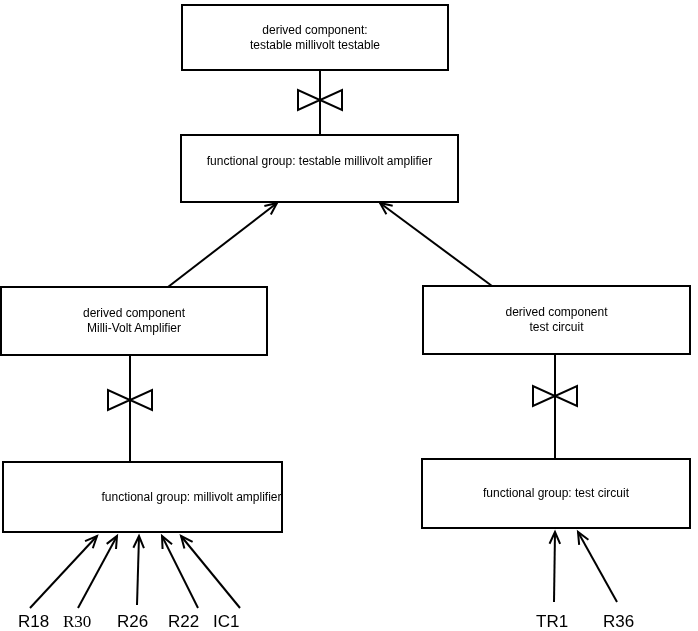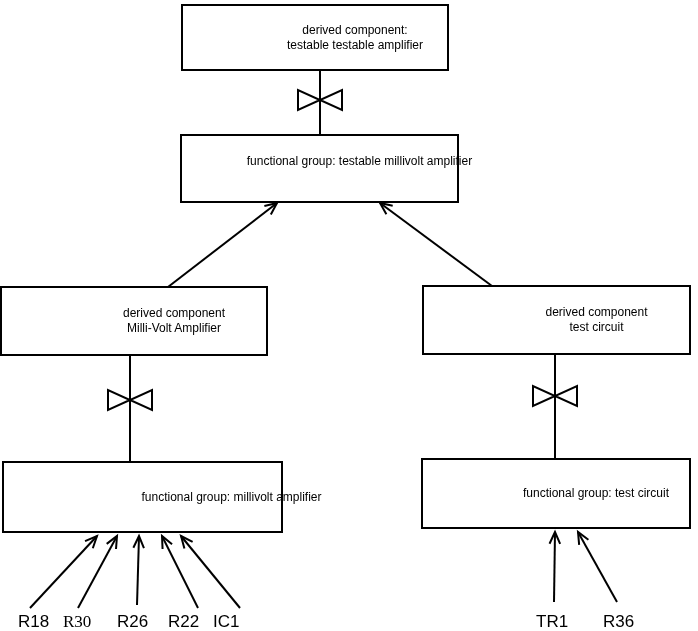--- a/index.html
+++ b/index.html
@@ -61,21 +61,20 @@
   }
   .box-label {
     position: absolute;
     text-align: center;
     font-family: "Liberation Sans", sans-serif;
     font-size: 12px;
     color: #000000;
     line-height: 15px;
     white-space: pre;
     pointer-events: none;
-    margin-left: 40px;
   }
   .leaf-label {
     position: absolute;
     font-family: "Liberation Sans", sans-serif;
     font-size: 17px;
     color: #000000;
     white-space: nowrap;
   }
 </style>
 </head>
@@ -111,21 +110,21 @@
       <line x1="617" y1="602" x2="578" y2="532" class="leaf-line"></line>
       <polyline points="588.4079148118441,539.7894357478187 578,532 579.1465464933607,544.9493409538309" class="arrowhead"></polyline>
       <rect x="182" y="5" width="266" height="65" class="box-rect"></rect>
       <rect x="181" y="135" width="277" height="67" class="box-rect"></rect>
       <rect x="1" y="287" width="266" height="68" class="box-rect"></rect>
       <rect x="423" y="286" width="267" height="68" class="box-rect"></rect>
       <rect x="3" y="462" width="279" height="70" class="box-rect"></rect>
       <rect x="422" y="459" width="268" height="69" class="box-rect"></rect>
     </svg>
   <div id="label-layer">
-      <div class="box-label" style="left: 182px; top: 5px; width: 266px; height: 65px; display: flex; flex-direction: column; align-items: center; justify-content: center;"><span>derived component:</span><span>testable testable amplifier</span></div>
+      <div class="box-label" style="left: 182px; top: 5px; width: 266px; height: 65px; display: flex; flex-direction: column; align-items: center; justify-content: center;"><span>derived component:</span><span>testable millivolt testable</span></div>
       <div class="box-label" style="left: 181px; top: 135px; width: 277px; height: 52px; display: flex; flex-direction: column; align-items: center; justify-content: center;"><span>functional group: testable millivolt amplifier</span></div>
       <div class="box-label" style="left: 1px; top: 287px; width: 266px; height: 68px; display: flex; flex-direction: column; align-items: center; justify-content: center;"><span>derived component</span><span>Milli-Volt Amplifier</span></div>
       <div class="box-label" style="left: 423px; top: 286px; width: 267px; height: 68px; display: flex; flex-direction: column; align-items: center; justify-content: center;"><span>derived component</span><span>test circuit</span></div>
       <div class="box-label" style="left: 3px; top: 462px; width: 337px; height: 70px; display: flex; flex-direction: column; align-items: center; justify-content: center; padding-left: 20px;"><span>functional group: millivolt amplifier</span></div>
       <div class="box-label" style="left: 422px; top: 459px; width: 268px; height: 69px; display: flex; flex-direction: column; align-items: center; justify-content: center;"><span>functional group: test circuit</span></div>
       <div class="leaf-label" style="left: 18px; top: 612px;">R18</div>
       <div class="leaf-label" style="left: 63px; top: 612px; font-family: Liberation Serif, serif;">R30</div>
       <div class="leaf-label" style="left: 117px; top: 612px;">R26</div>
       <div class="leaf-label" style="left: 168px; top: 612px;">R22</div>
       <div class="leaf-label" style="left: 213px; top: 612px;">IC1</div>

